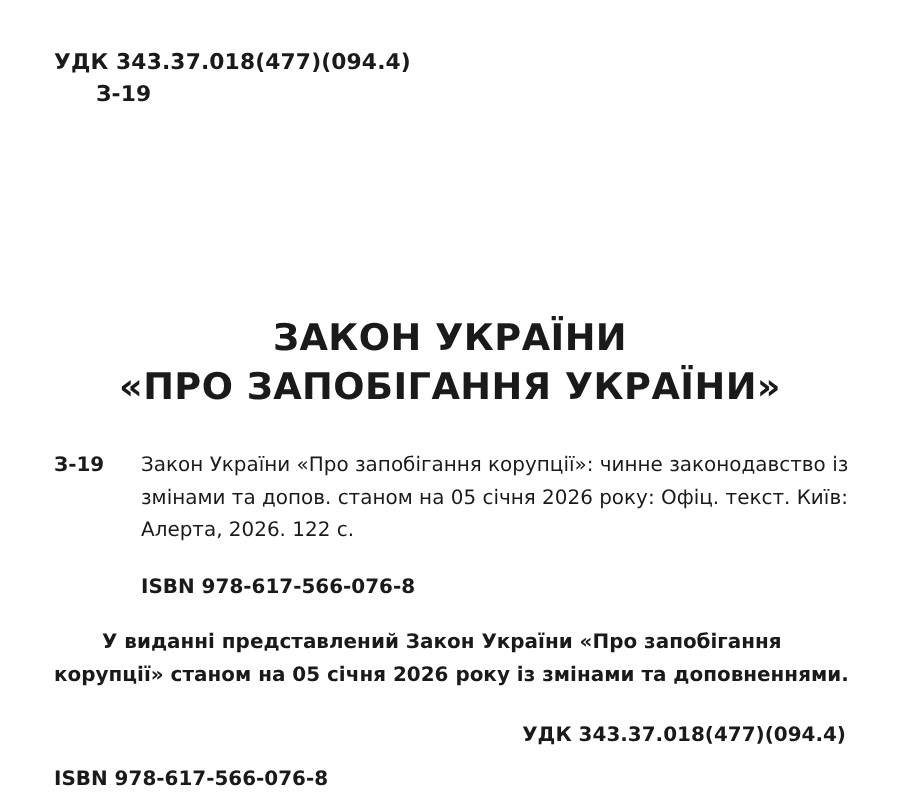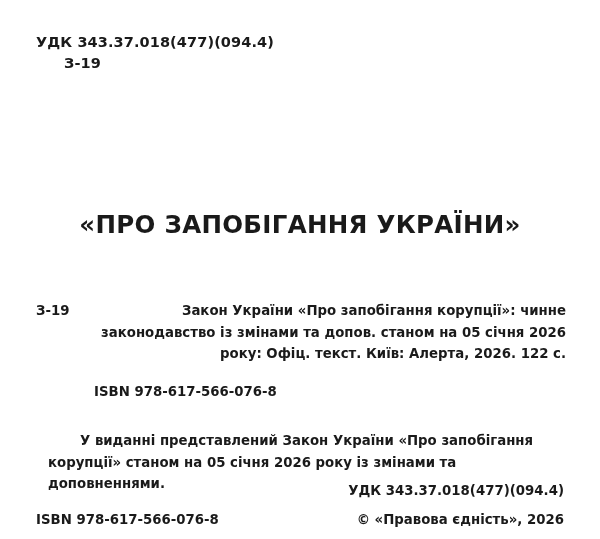--- a/index.html
+++ b/index.html
@@ -68,41 +68,41 @@
     display: flex;
     align-items: flex-start;
   }
   .biblio-code {
     width: 58px;
     flex: 0 0 58px;
     font-weight: bold;
   }
   .biblio-text {
     flex: 1 1 auto;
-    font-weight: bold;
-    text-align: right;
+    font-weight: normal;
+    text-align: left;
   }
   .isbn-inner {
     margin-top: 16px;
     padding-left: 58px;
     font-size: 13.3px;
     font-weight: bold;
   }
 
   .annotation {
     position: absolute;
     left: 36px;
     top: 418px;
     width: 530px;
     font-size: 13.3px;
     font-weight: bold;
     line-height: 1.62;
   }
   .annotation p {
-    margin: 12px;
+    margin: 0;
     text-indent: 32px;
   }
 
   
   .udk-bottom {
     position: absolute;
     right: 36px;
     top: 483px;
     font-size: 13.3px;
     font-weight: bold;
@@ -132,35 +132,35 @@
 <body>
 
 <div class="page">
 
   <div class="udk-block">
     <div class="udk-line">УДК 343.37.018(477)(094.4)</div>
     <div class="udk-line udk-code">З-19</div>
   </div>
 
   <div class="title-block">
+    <div class="title-line">ЗАКОН УКРАЇНИ</div>
     <div class="title-line">«ПРО ЗАПОБІГАННЯ УКРАЇНИ»</div>
   </div>
 
   <div class="biblio">
     <div class="biblio-row">
       <div class="biblio-code">З-19</div>
       <div class="biblio-text">Закон України «Про запобігання корупції»: чинне законодавство із змінами та допов. станом на 05 січня 2026 року: Офіц. текст. Київ: Алерта, 2026. 122 с.</div>
     </div>
     <div class="isbn-inner">ISBN 978-617-566-076-8</div>
   </div>
 
   <div class="annotation">
     <p>У виданні представлений Закон України «Про запобігання корупції» станом на 05 січня 2026 року із змінами та доповненнями.</p>
   </div>
 
   <div class="udk-bottom">УДК 343.37.018(477)(094.4)</div>
 
   <div class="footer">
     <div class="footer-left">ISBN 978-617-566-076-8</div>
-    <div class="footer-right">© «Правова єдність», 2026</div>
   </div>
 
 </div>
 
 </body></html>

